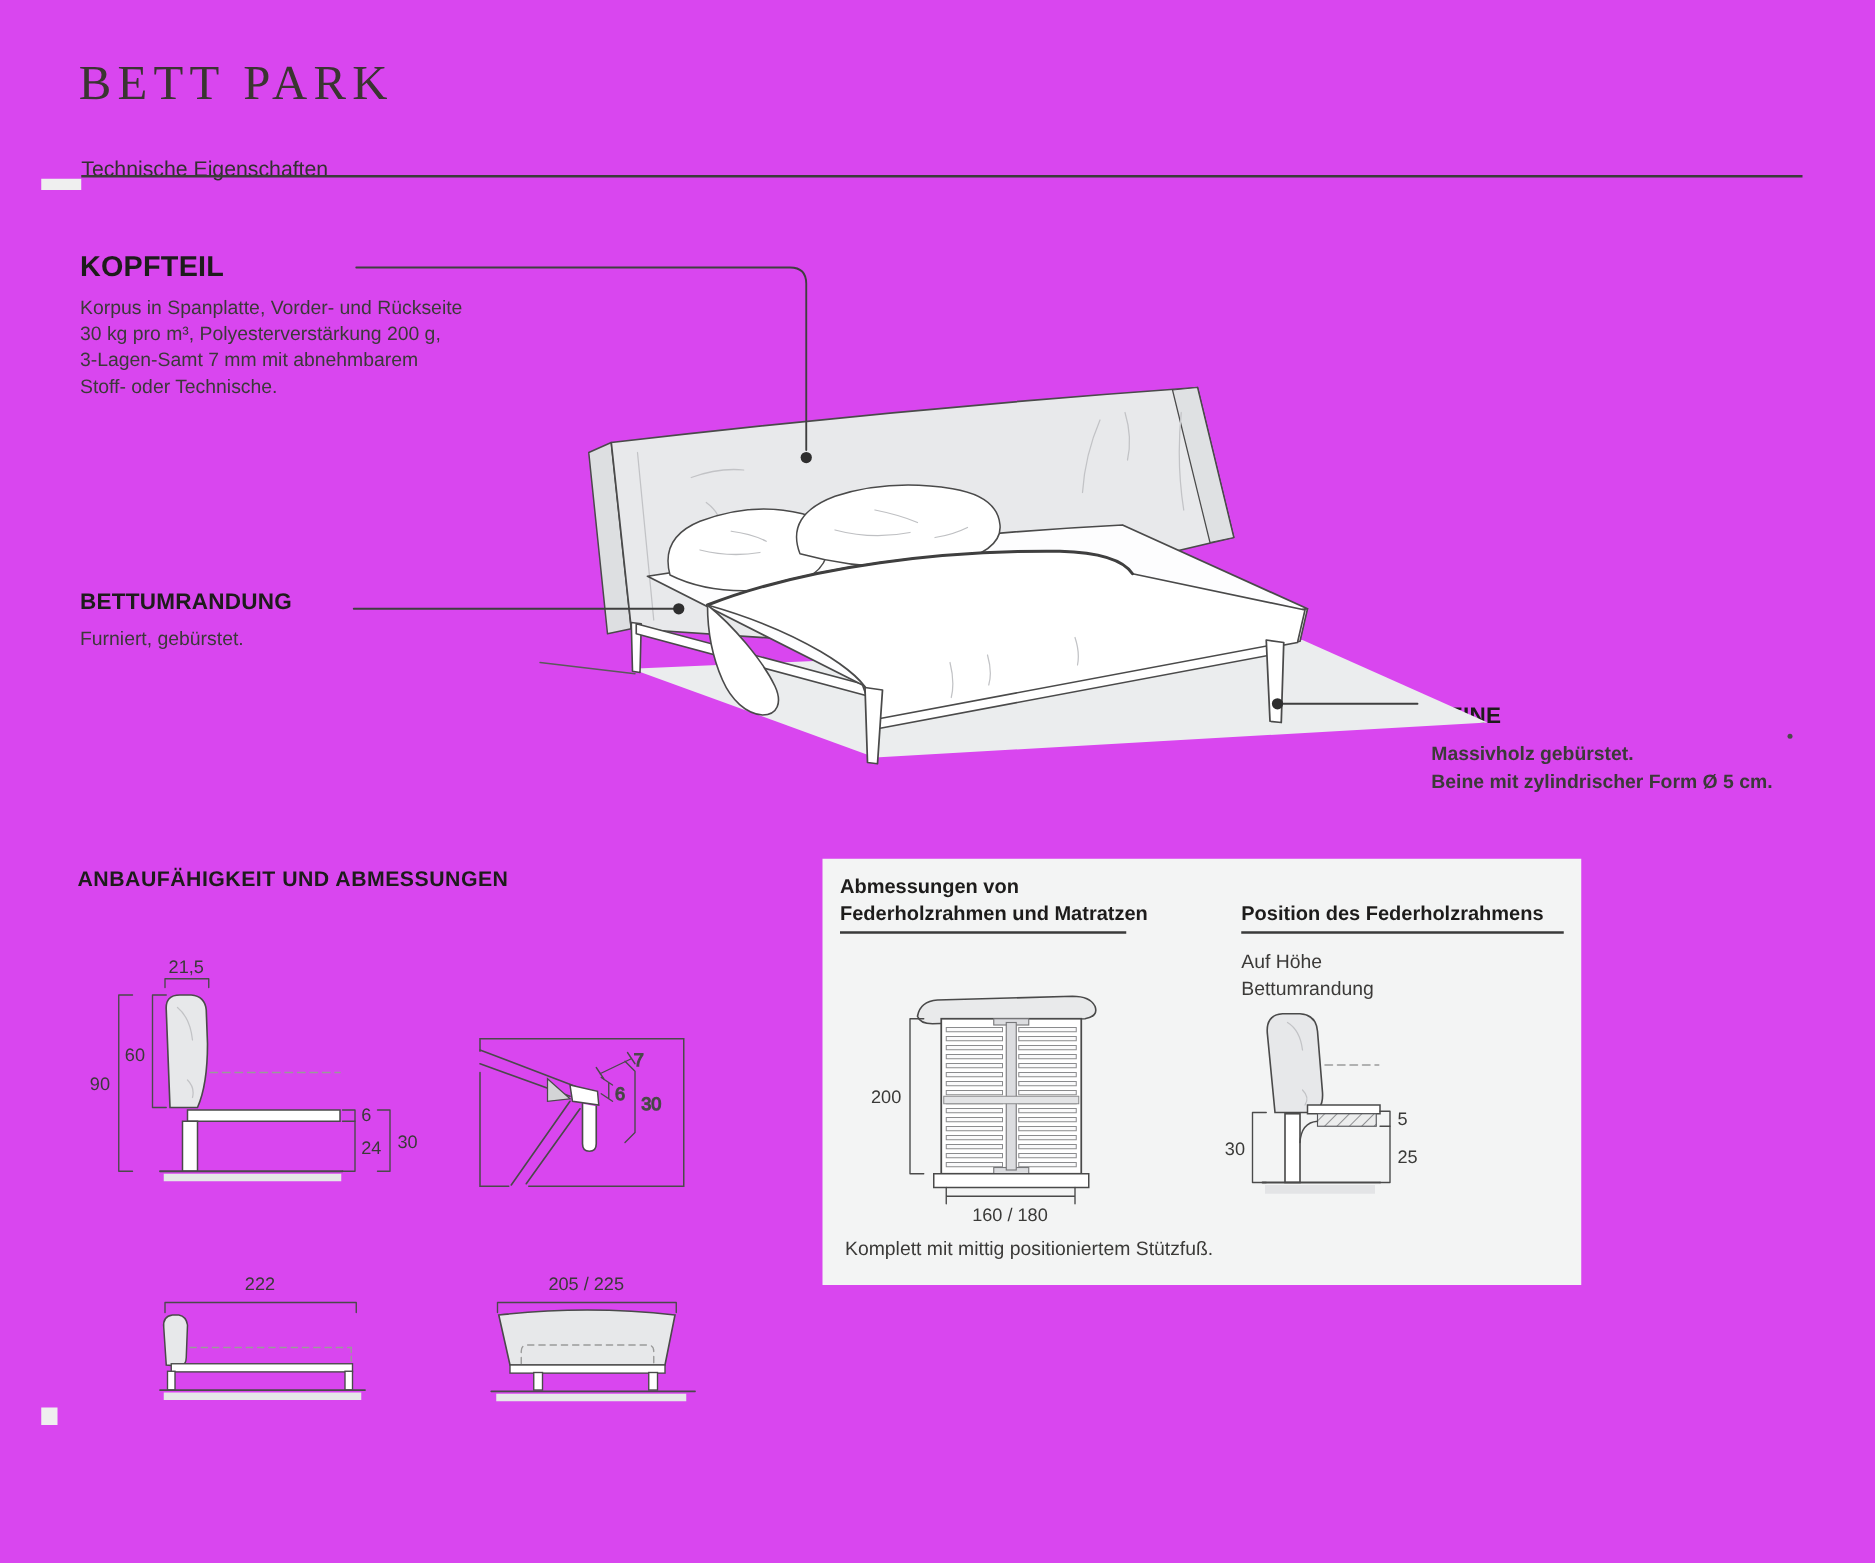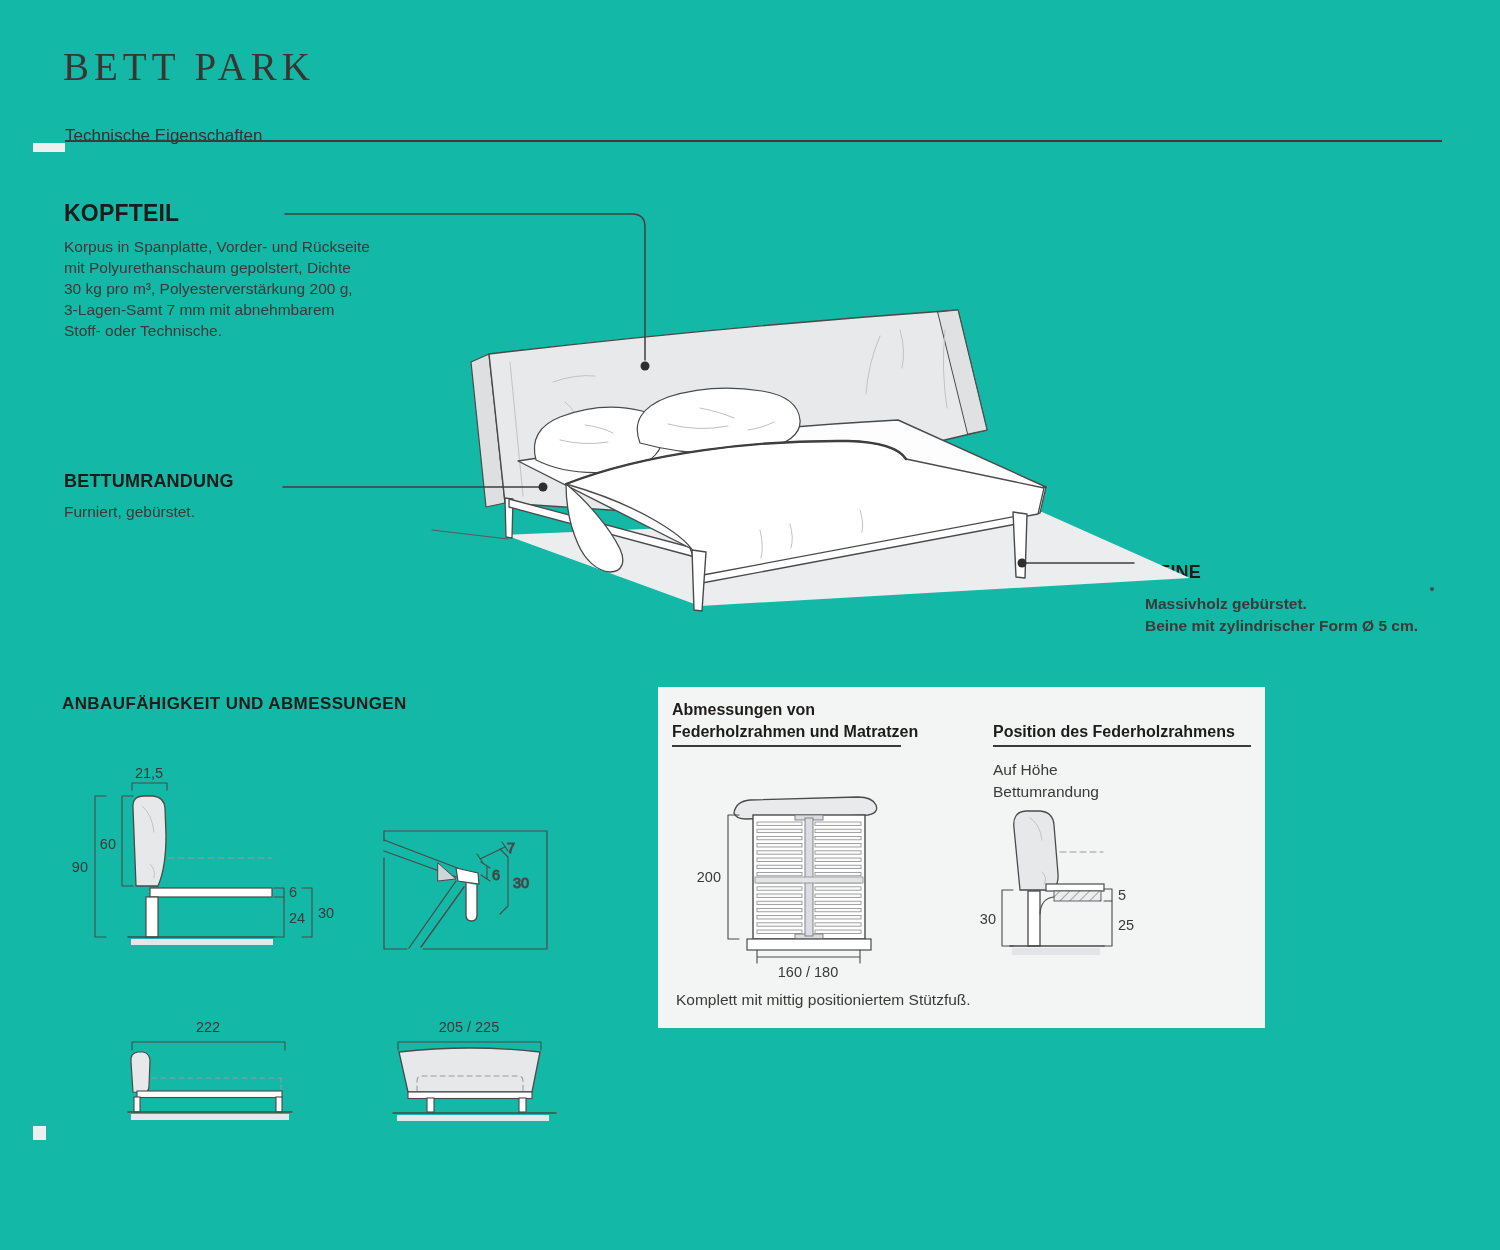--- a/index.html
+++ b/index.html
@@ -1,16 +1,16 @@
 <!DOCTYPE html>
 <html><head>
 <meta charset="utf-8">
 <style>
   html,body{margin:0;padding:0;background:#ffffff;}
-  .page{position:relative;width:1500px;height:1250px;background:#14b8a6;
+  .page{position:relative;width:1500px;height:1250px;background:#d946ef;
         font-family:"Liberation Sans",sans-serif;color:#3b3a38;overflow:hidden;}
   .abs{position:absolute;}
   .title{font-family:"Liberation Serif",serif;font-size:39px;letter-spacing:5px;
          color:#3a3531;font-weight:500;}
   .subtitle{font-size:17px;color:#333130;margin-top:24px;}
   .divider{height:2px;background:#3b3b3b;}
   .edge-artifact{background:#efefef;}
   .callout-label{font-size:23px;font-weight:bold;color:#1d1c1b;letter-spacing:.2px;}
   .callout-body{font-size:15.5px;line-height:21px;color:#3b3a38;}
   .section-heading{font-size:17px;font-weight:bold;color:#1d1c1b;letter-spacing:.4px;}
@@ -30,21 +30,20 @@
   <div class="abs title" style="left:63px;top:44px;">BETT PARK</div>
   <div class="abs subtitle" style="left:65px;top:102px;">Technische Eigenschaften</div>
   <div class="abs divider" style="left:65px;top:140px;width:1377px;"></div>
   <div class="abs edge-artifact" style="left:33px;top:143px;width:32px;height:9px;"></div>
   <div class="abs edge-artifact" style="left:33px;top:1126px;width:13px;height:14px;"></div>
 
   <div class="abs" style="left:64px;top:200px;width:380px;">
     <div class="callout-label">KOPFTEIL</div>
     <div class="callout-body" style="margin-top:9px;">
       <div>Korpus in Spanplatte, Vorder- und Rückseite</div>
-      <div>mit Polyurethanschaum gepolstert, Dichte</div>
       <div>30 kg pro m³, Polyesterverstärkung 200 g,</div>
       <div>3-Lagen-Samt 7 mm mit abnehmbarem</div>
       <div>Stoff- oder Technische.</div>
     </div>
   </div>
 
   <div class="abs" style="left:64px;top:471px;width:300px;">
     <div class="callout-label" style="font-size:18px;">BETTUMRANDUNG</div>
     <div class="callout-body" style="margin-top:9px;">Furniert, gebürstet.</div>
   </div>

